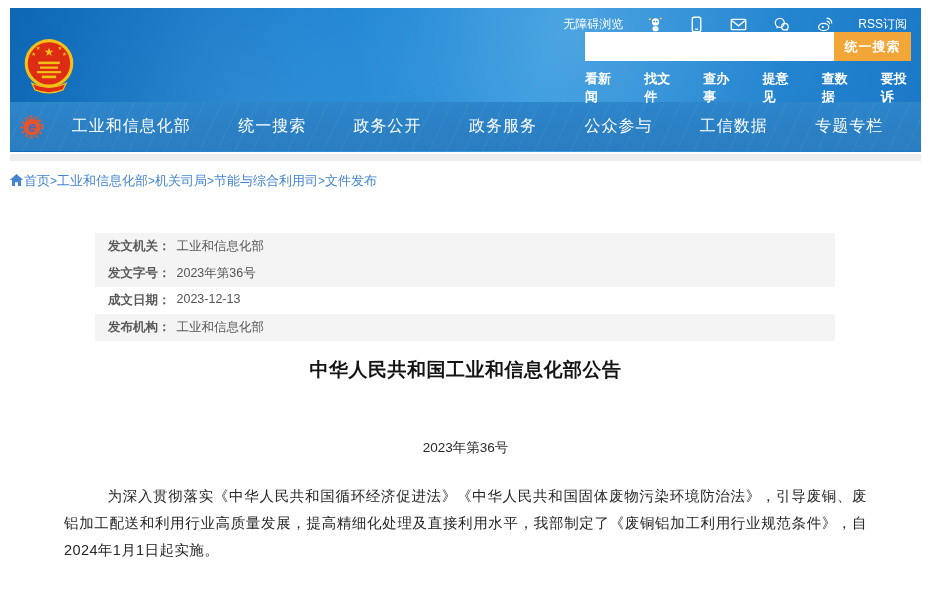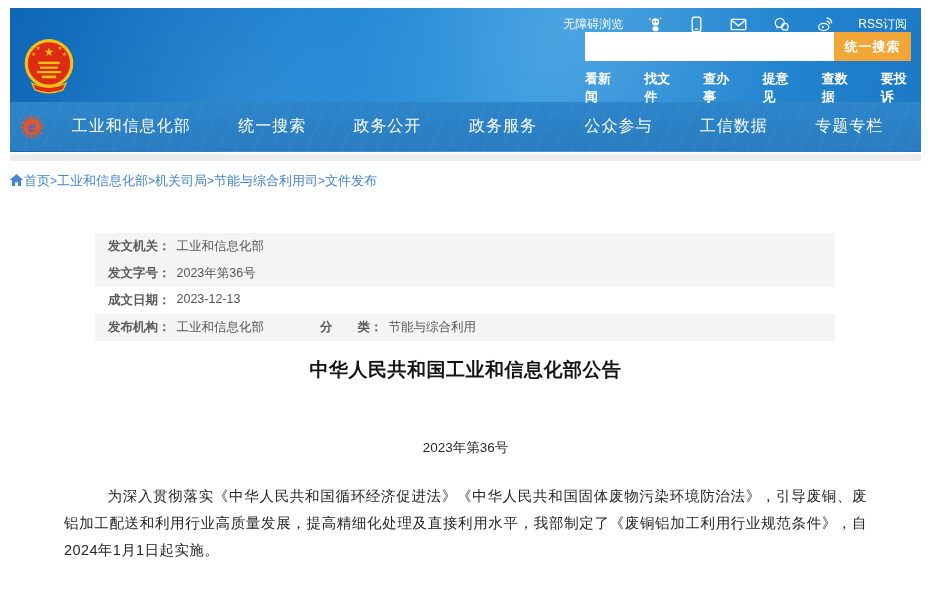--- a/index.html
+++ b/index.html
@@ -222,21 +222,20 @@
       <span class="pair pair-first">
           <span class="meta-label">成文日期：</span>
           <span class="meta-value">2023-12-13</span>
         </span>
     </div>
     <div class="meta-row gray">
       <span class="pair pair-first">
           <span class="meta-label">发布机构：</span>
           <span class="meta-value">工业和信息化部</span>
         </span>
-      <span class="pair"><span class="meta-label">分　　类：</span><span class="meta-value">节能与综合利用</span></span>
     </div>
   </div>
 
   <h1 class="article-title">中华人民共和国工业和信息化部公告</h1>
   <div class="doc-number">2023年第36号</div>
   <p class="article-body">为深入贯彻落实《中华人民共和国循环经济促进法》《中华人民共和国固体废物污染环境防治法》，引导废铜、废铝加工配送和利用行业高质量发展，提高精细化处理及直接利用水平，我部制定了《废铜铝加工利用行业规范条件》，自2024年1月1日起实施。</p>
 
 </div>
 
 </body></html>

